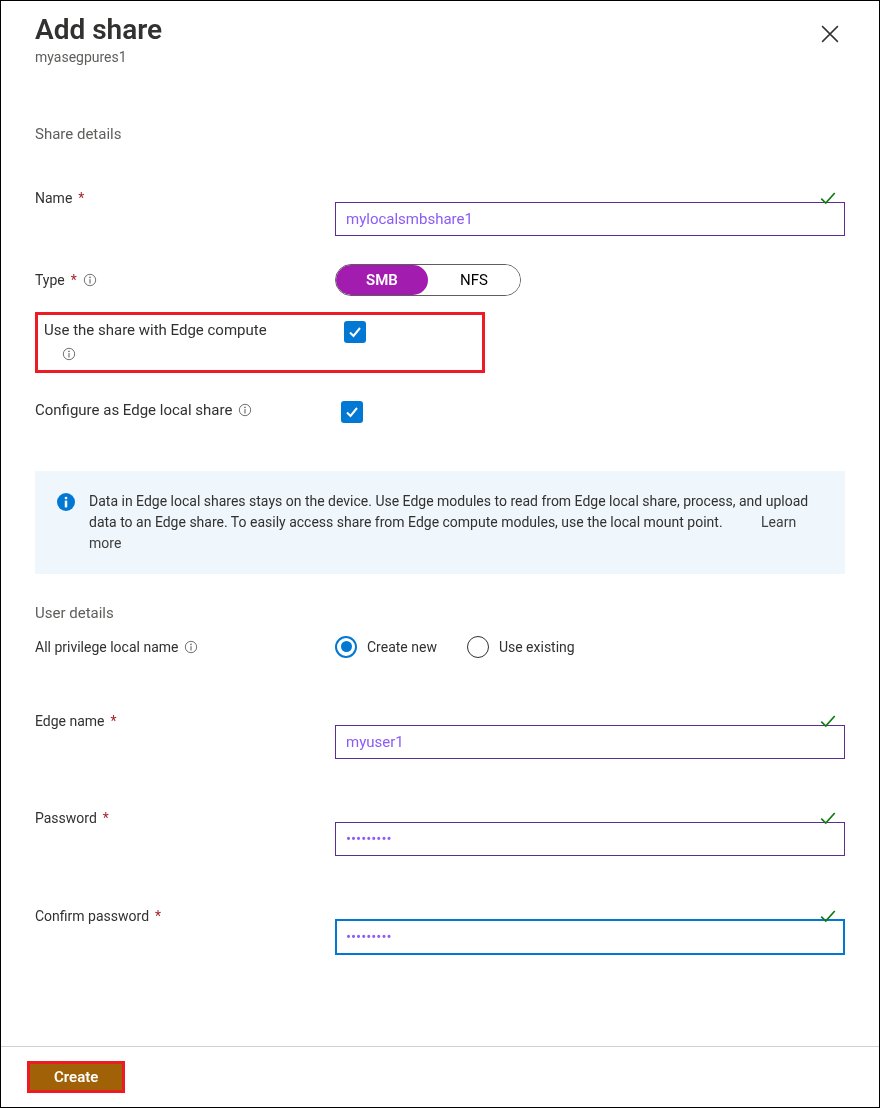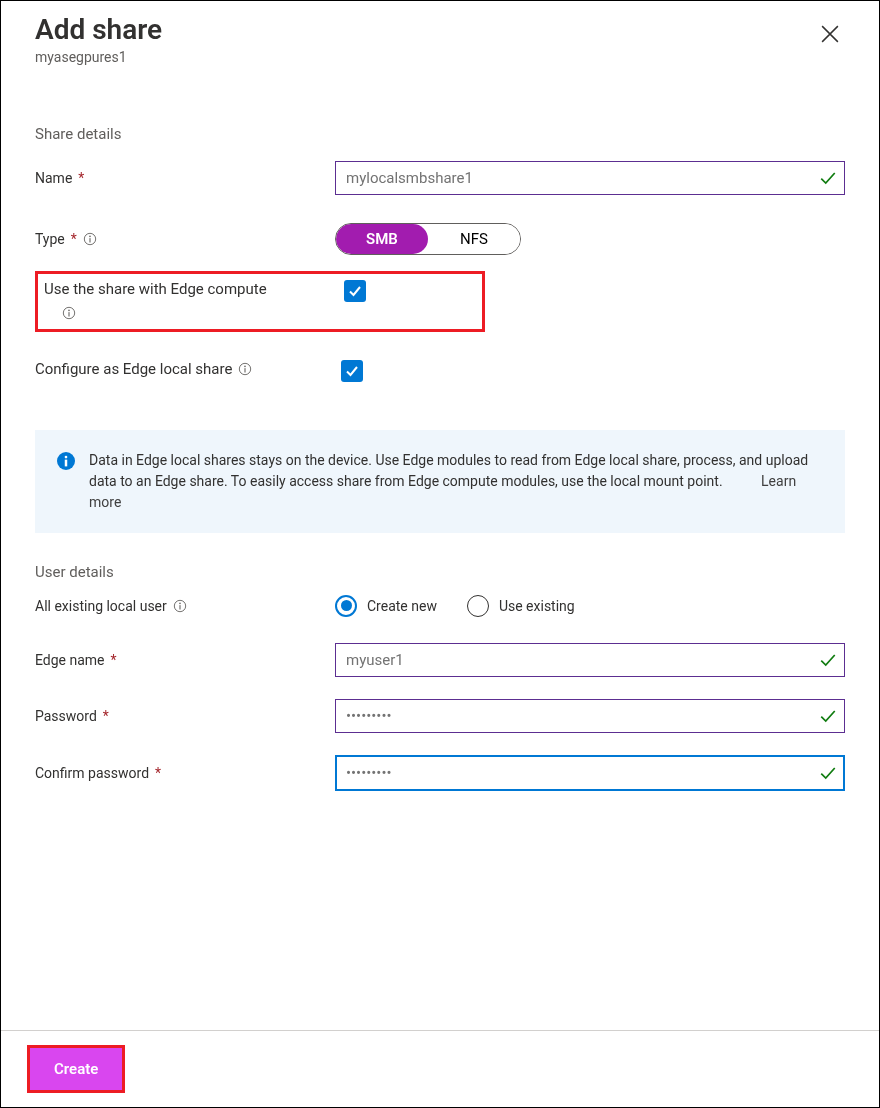--- a/index.html
+++ b/index.html
@@ -72,21 +72,22 @@
   .info-icon svg { width: 14px; height: 14px; }
   .field-input-col { flex: 1; position: relative; }
 
   .text-input {
     width: 100%;
     height: 34px;
     border: 1px solid #5c2e91;
     padding: 0 36px 0 10px;
     font-size: 15px;
     font-family: inherit;
-    color: #737373;
+    color: #8b5cf6;
+    margin-top: 41px;
   }
   .text-input.focused {
     border: 2px solid #0078d4;
     padding-left: 9px;
     height: 36px;
   }
   .valid-check {
     position: absolute;
     right: 8px; top: 50%; transform: translateY(-50%);
     width: 18px; height: 18px;
@@ -216,27 +217,27 @@
     border-top: 1px solid #d2d0ce;
     padding: 14px 20px;
   }
   .create-hl {
     border: 3px solid #ed1c24;
     display: inline-block;
     padding: 0;
     margin-left: 6px;
   }
   .create-btn {
-    background: #d946ef;
+    background: #a16207;
     color: #fff;
     border: none;
     font-family: inherit;
     font-size: 15px;
     font-weight: 600;
-    padding: 12px 24px;
+    padding: 4px 24px;
     cursor: pointer;
     display: block;
   }
 </style>
 </head>
 <body>
 
 <div class="panel">
   <div class="panel-body">
 
@@ -341,21 +342,21 @@
       </span>
       <div>
         <span>Data in Edge local shares stays on the device. Use Edge modules to read from Edge local share, process, and upload data to an Edge share. To easily access share from Edge compute modules, use the local mount point. </span><a href="#">Learn more</a>
       </div>
     </div>
 
     <div class="section-label user">User details</div>
 
     <div class="field-row" style="margin-top:14px">
       <div class="field-label-col">
-        <span>All existing local user</span>
+        <span>All privilege local name</span>
         <span class="info-icon">
           <svg viewBox="0 0 16 16">
               <circle cx="8" cy="8" r="6.5" stroke="#605e5c" stroke-width="1" fill="none"></circle>
               <circle cx="8" cy="5" r="0.9" fill="#605e5c"></circle>
               <rect x="7.4" y="7" width="1.2" height="5" fill="#605e5c"></rect>
             </svg>
         </span>
       </div>
       <div class="field-input-col radio-group">
         <label class="radio-item">

